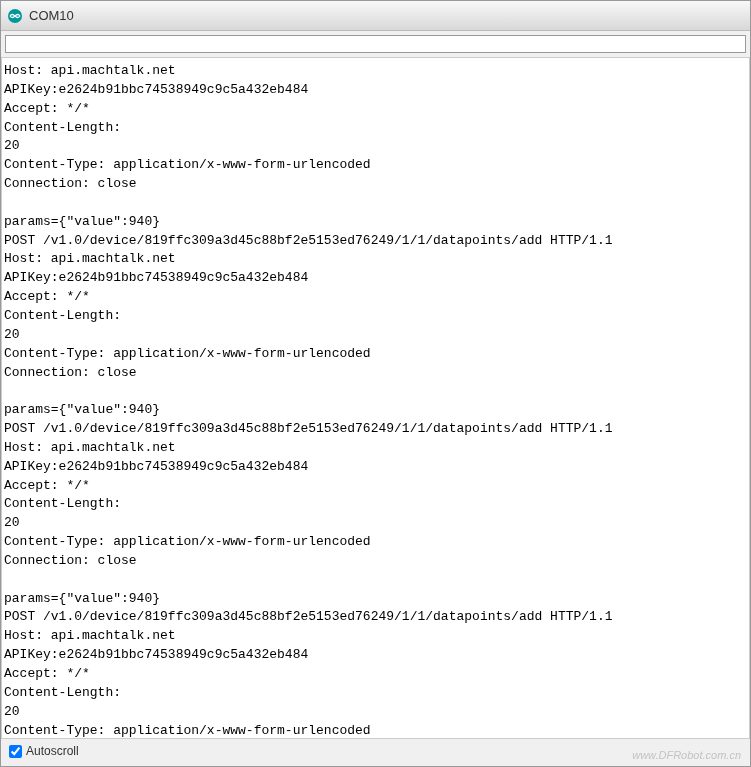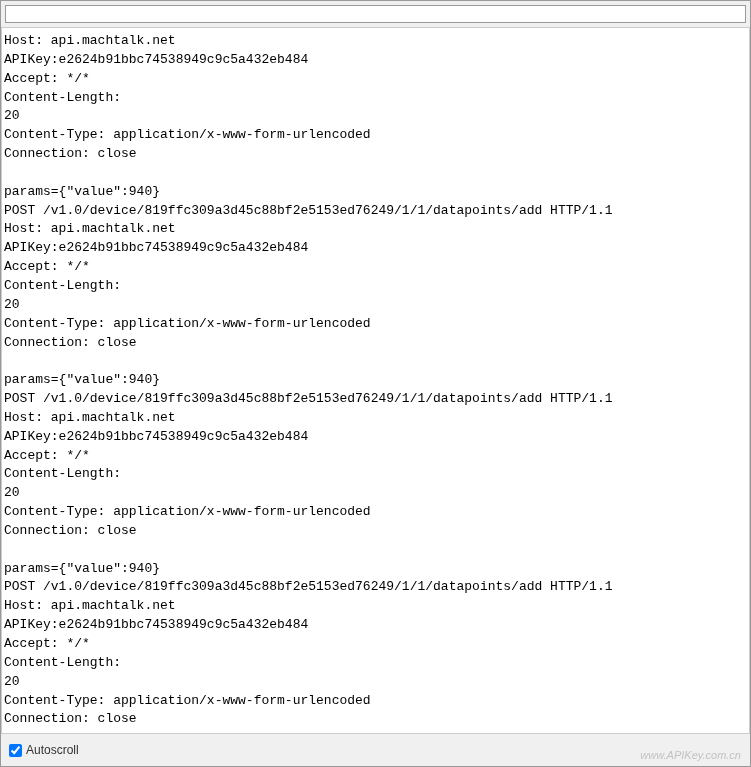--- a/index.html
+++ b/index.html
@@ -64,22 +64,22 @@
       overflow-y: auto;
       white-space: pre;
       border-left: 1px solid #ccc;
       border-right: 1px solid #ccc;
     }
     .bottom-bar {
       height: 28px;
       background: #f0f0f0;
       border-top: 1px solid #ccc;
       display: flex;
-      align-items: center;
-      padding: 16px 8px;
+      align-items: flex-end;
+      padding: 8px 8px;
     }
     .autoscroll-check {
       display: flex;
       align-items: center;
       font-size: 12px;
       color: #333;
     }
     .autoscroll-check input {
       margin-right: 4px;
     }
@@ -90,20 +90,30 @@
       font-size: 11px;
       color: rgba(150,150,150,0.5);
       font-style: italic;
       pointer-events: none;
     }
   </style>
 </head>
 <body>
 
 <div class="window">
+  <div class="titlebar">
+    <span class="app-icon">
+      <svg viewBox="0 0 16 16" width="16" height="16">
+        <circle cx="8" cy="8" r="7" fill="#00979d"></circle>
+        <path d="M3 8 Q5 5 8 8 Q11 11 13 8" stroke="#fff" stroke-width="1.3" fill="none"></path>
+        <path d="M3 8 Q5 11 8 8 Q11 5 13 8" stroke="#fff" stroke-width="1.3" fill="none"></path>
+      </svg>
+    </span>
+    <span class="title-text">COM10</span>
+  </div>
 
   <div class="input-area">
     <input type="text" class="input-field" value="" style="">
   </div>
 
   <div class="output-area" id="output">Host: api.machtalk.net
 APIKey:e2624b91bbc74538949c9c5a432eb484
 Accept: */*
 Content-Length:
 20
@@ -143,13 +153,13 @@
 params={"value":940}</div>
 
   <div class="bottom-bar">
     <label class="autoscroll-check">
       <input type="checkbox" id="autoscroll-cb" checked="" style="">
       <span>Autoscroll</span>
     </label>
   </div>
 </div>
 
-<div class="watermark">www.APIKey.com.cn</div>
+<div class="watermark">www.DFRobot.com.cn</div>
 
 </body></html>

